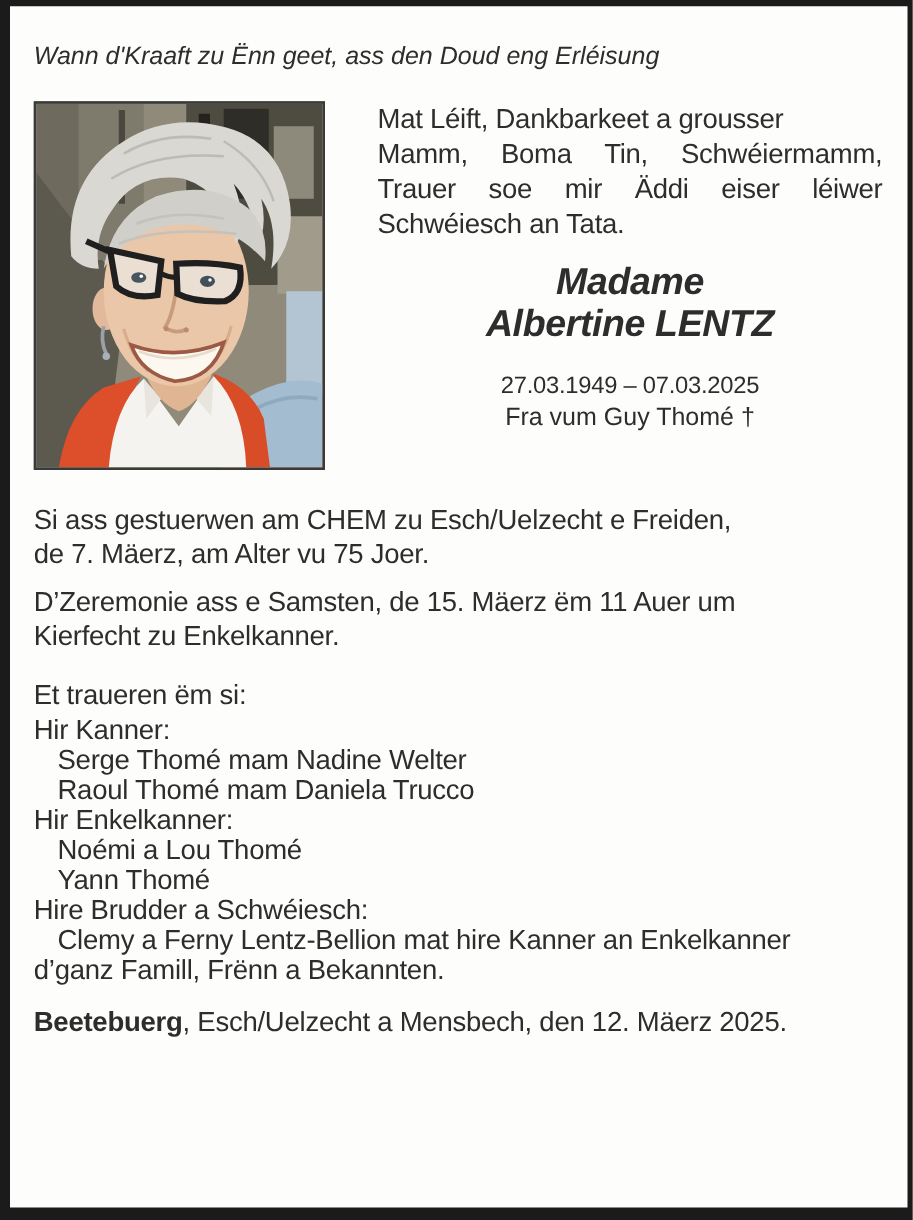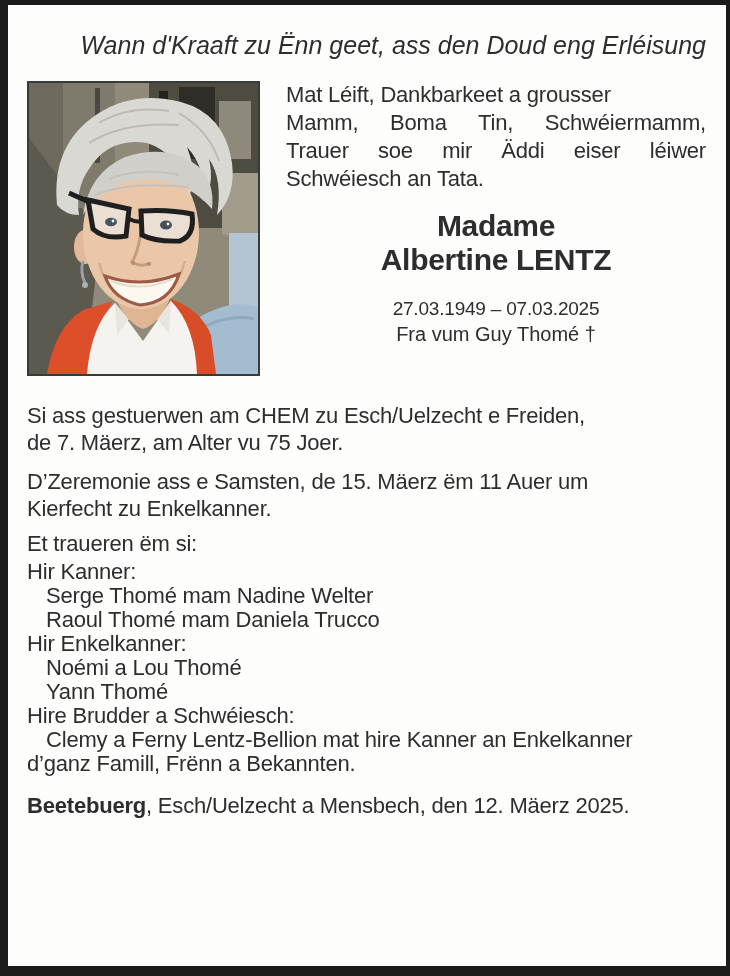--- a/index.html
+++ b/index.html
@@ -10,53 +10,53 @@
     background:#fdfdfc;
     border:solid #1b1b1b;
     border-width:5px 4px 10px 8px;
     padding:14px 20px 0 19px;
     font-family:"Liberation Sans", sans-serif;
     color:#2d2d2d;
     overflow:hidden;
   }
   .epigraph {
     font-style:italic;
-    text-align:right;
-    font-size:25px;
+    text-align:left;
+    font-size:20px;
     line-height:28px;
     margin:12px 0 22px 0;
   }
-  .top-row { display:flex; align-items:flex-start; }
+  .top-row { display:flex; align-items:flex-start;gap:16px; }
   .photo {
     flex:0 0 auto;
     width:233px; height:295px;
     box-sizing:border-box;
     border:2px solid #3a3a3a;
     overflow:hidden;
     background:#8f8a79;
   }
   .photo svg { display:block; }
   .right-col { flex:1 1 auto; margin-left:26px; min-width:0; }
   .intro div {
     font-size:22px; line-height:28px;
     letter-spacing:-0.2px;
     text-align:justify; text-align-last:justify;
   }
   .intro div:first-child, .intro div:last-child { text-align-last:left; }
   .name-block { text-align:center; margin-top:16px; }
   .honorific, .deceased-name {
-    font-weight:bold; font-size:30px; line-height:34px; letter-spacing:-0.3px;
+    font-weight:bold; font-size:30px; line-height:34px; letter-spacing:-0.3px;font-style:italic;
   }
   .dates { text-align:center; font-size:19px; line-height:24px; margin-top:20px; letter-spacing:-0.2px; }
   .spouse { text-align:center; font-size:20px; line-height:26px; }
   .body-sec { margin-top:26px; font-size:22px; letter-spacing:-0.2px; }
   .para div { line-height:27px; }
   .para { margin-top:12px; }
   .body-sec > .para:first-child { margin-top:0; }
-  .mourn-head { margin-top:8px; line-height:27px; }
+  .mourn-head { margin-top:20px; line-height:27px; }
   .list { margin-top:3px; }
   .list div { line-height:24px; }
   .indent { padding-left:19px; }
   .closing { margin-top:16px; line-height:27px; }
   .closing .b { font-weight:bold; }
   .donation { margin-top:18px; }
 </style>
 </head>
 <body>
 

